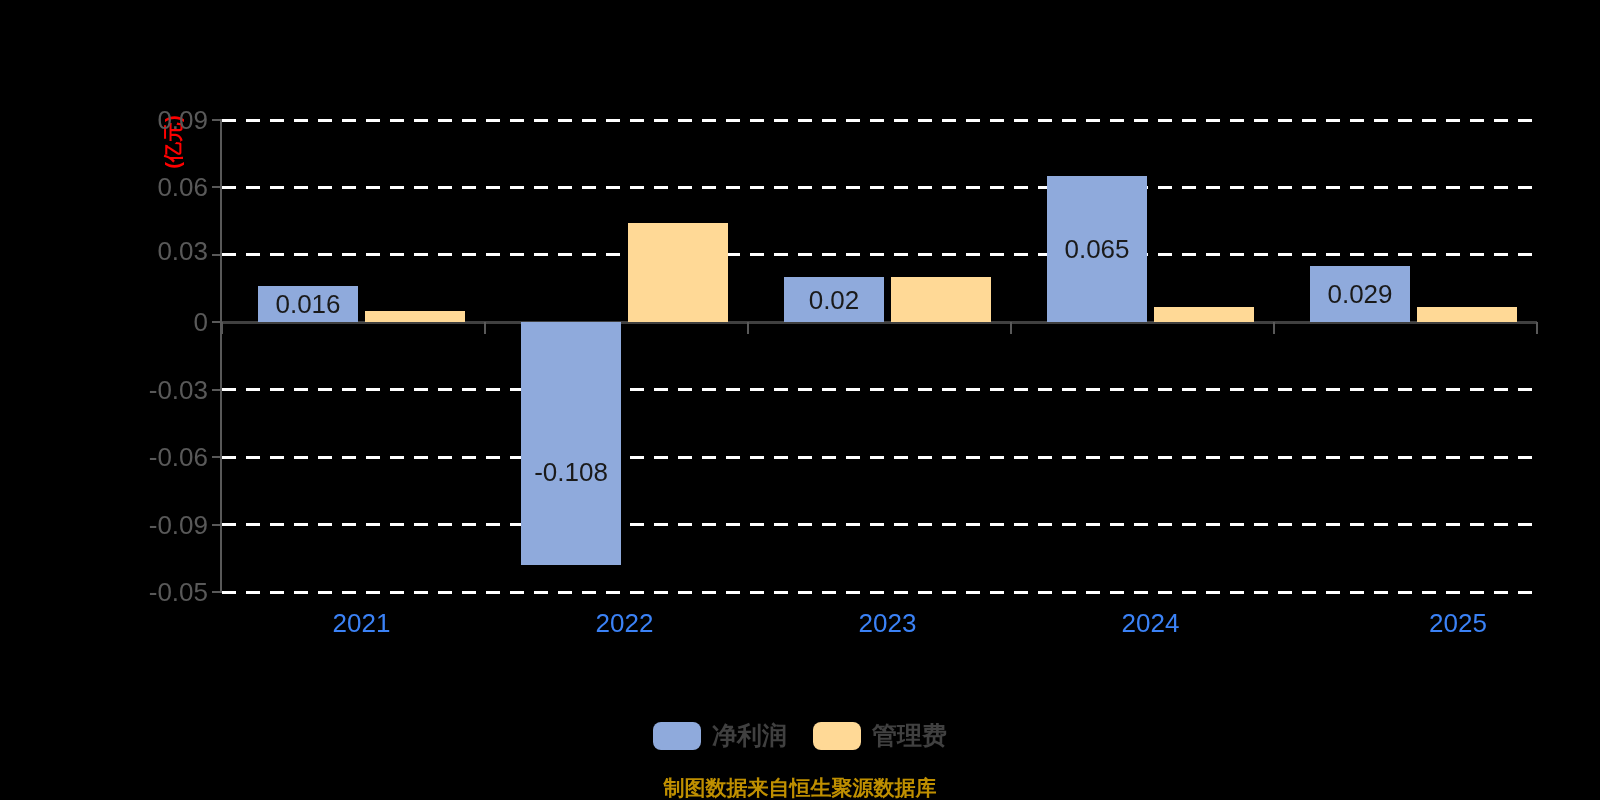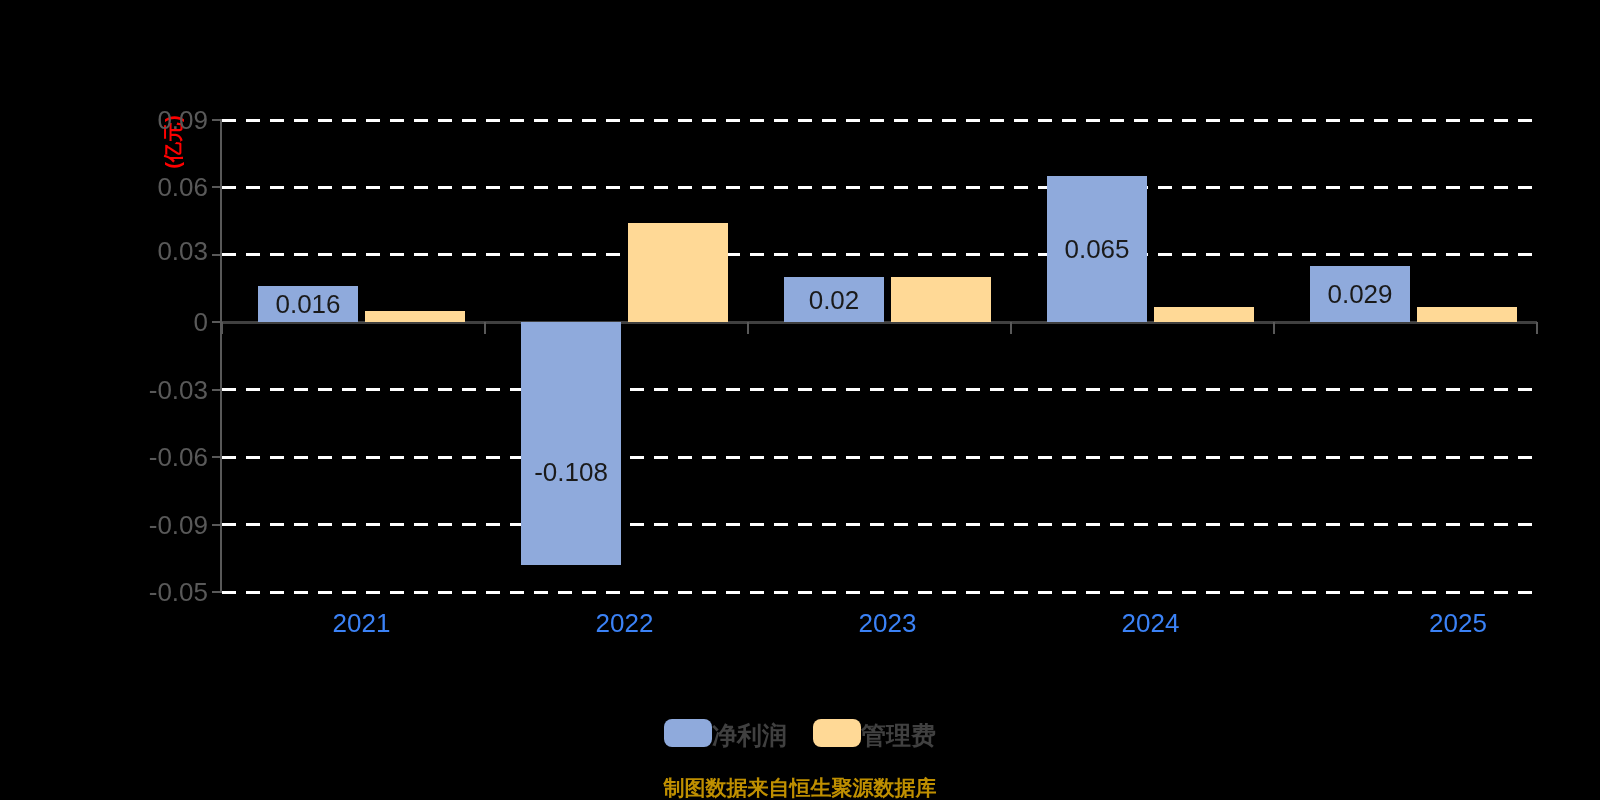--- a/index.html
+++ b/index.html
@@ -23,21 +23,21 @@
   .y-axis-line{position:absolute;width:2px;background:#595959;}
   .y-tick{position:absolute;height:2px;width:10px;background:#595959;}
   .x-tick{position:absolute;width:2px;height:12px;background:#595959;}
   .y-tick-label{position:absolute;width:70px;text-align:right;font-size:26px;
     color:#595959;line-height:30px;}
   .x-label{position:absolute;width:160px;text-align:center;font-size:26px;color:#3b82f6;}
   .bar{position:absolute;}
   .bar-label{position:absolute;text-align:center;font-size:26px;color:#1a1a1a;line-height:30px;}
   .legend{position:absolute;top:719px;left:0;width:1600px;display:flex;
     justify-content:center;align-items:center;gap:26px;}
-  .legend-item{display:flex;align-items:flex-start;cursor:pointer;}
+  .legend-item{display:flex;align-items:center;gap:11px;cursor:pointer;}
   .legend-swatch{width:48px;height:28px;border-radius:8px;}
   .legend-label{font-size:25px;font-weight:bold;color:#404040;}
   .source-note{
     position:absolute;top:774px;left:0;width:1600px;text-align:center;
     font-size:21px;font-weight:bold;color:#bf8f00;
   }
 </style>
 </head>
 <body>
 

